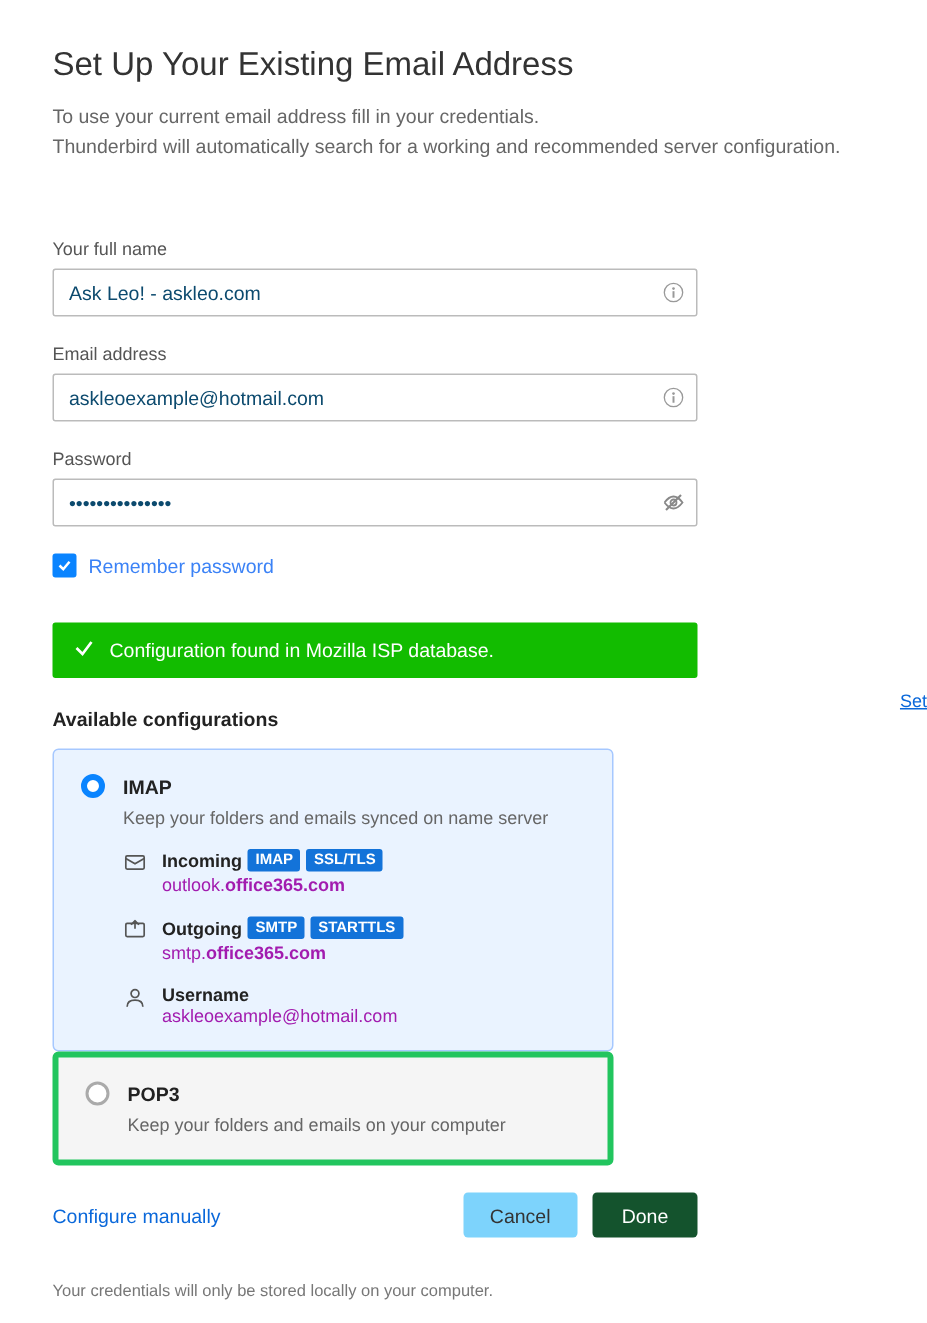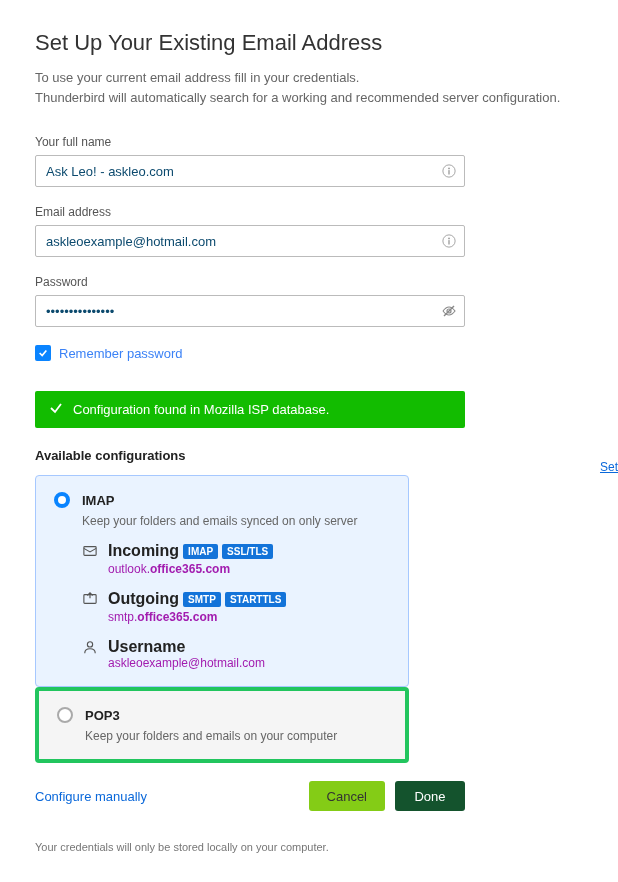--- a/index.html
+++ b/index.html
@@ -19,21 +19,21 @@
     h1 {
       font-size: 22px;
       font-weight: 400;
       color: #333;
       margin-bottom: 12px;
     }
     .subtitle {
       font-size: 13px;
       color: #666;
       line-height: 1.5;
-      margin-bottom: 28px;
+      margin-bottom: 52px;
     }
     .form-group {
       margin-bottom: 18px;
     }
     .form-label {
       font-size: 12px;
       color: #555;
       display: block;
       margin-bottom: 6px;
     }
@@ -166,21 +166,21 @@
     .server-info {
       flex: 1;
     }
     .server-label-row {
       display: flex;
       align-items: center;
       gap: 4px;
       margin-bottom: 2px;
     }
     .server-label {
-      font-size: 16px;
+      font-size: 12px;
       font-weight: bold;
       color: #222;
     }
     .badge {
       background: #1373d9;
       color: white;
       font-size: 10px;
       font-weight: bold;
       padding: 2px 5px;
       border-radius: 2px;
@@ -211,21 +211,21 @@
       min-width: 70px;
       height: 30px;
       padding: 0 18px;
       border-radius: 3px;
       font-size: 13px;
       border: none;
       cursor: pointer;
       margin-left: 10px;
     }
     .btn-secondary {
-      background: #84cc16;
+      background: #7dd3fc;
       color: #333;
     }
     .btn-primary {
       background: #14532d;
       color: white;
     }
     .footer-text {
       font-size: 11px;
       color: #777;
       margin-top: 30px;
@@ -310,21 +310,21 @@
 
 <div class="section-header">Available configurations</div>
 
 <a class="side-link">Set</a>
 
 <div class="config-card selected">
   <div class="radio-row">
     <div class="radio checked"></div>
     <div class="radio-title">IMAP</div>
   </div>
-  <div class="radio-desc">Keep your folders and emails synced on only server</div>
+  <div class="radio-desc">Keep your folders and emails synced on name server</div>
 
   <div class="server-row">
     <div class="server-icon">
       <svg width="14" height="14" viewBox="0 0 16 16">
           <rect x="1" y="3" width="14" height="10" rx="1" fill="none" stroke="#555" stroke-width="1.3"></rect>
           <path d="M1 5 L8 9 L15 5" fill="none" stroke="#555" stroke-width="1.3"></path>
         </svg>
     </div>
     <div class="server-info">
       <div class="server-label-row">

